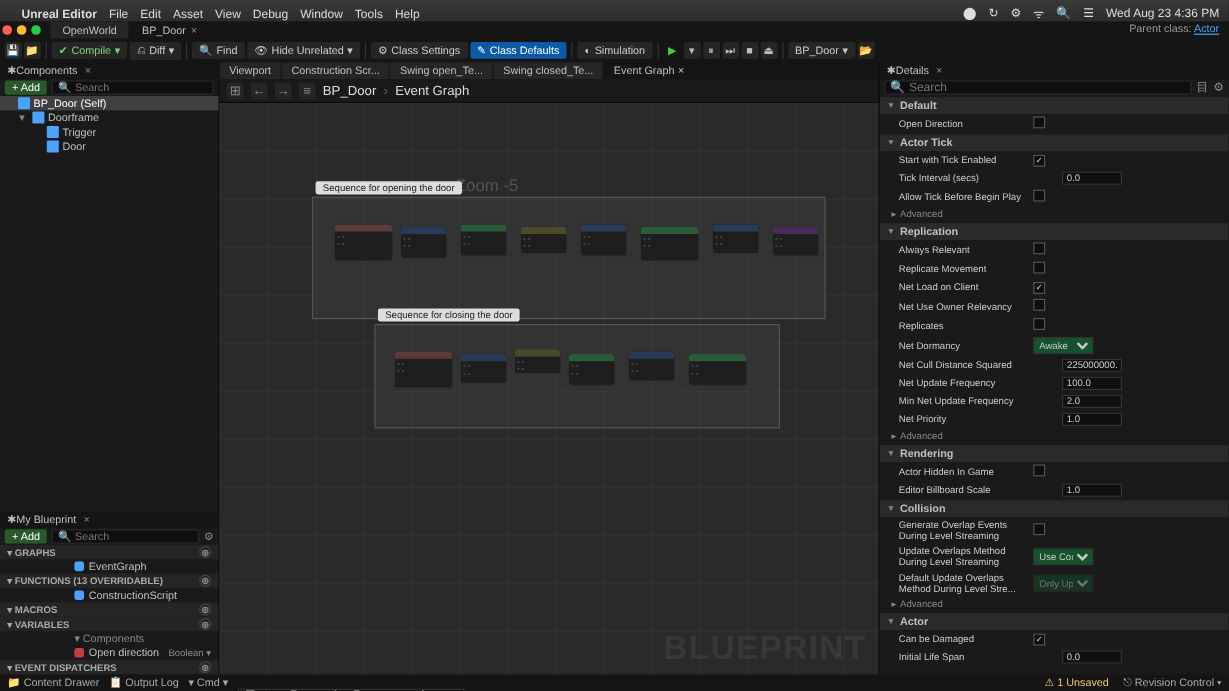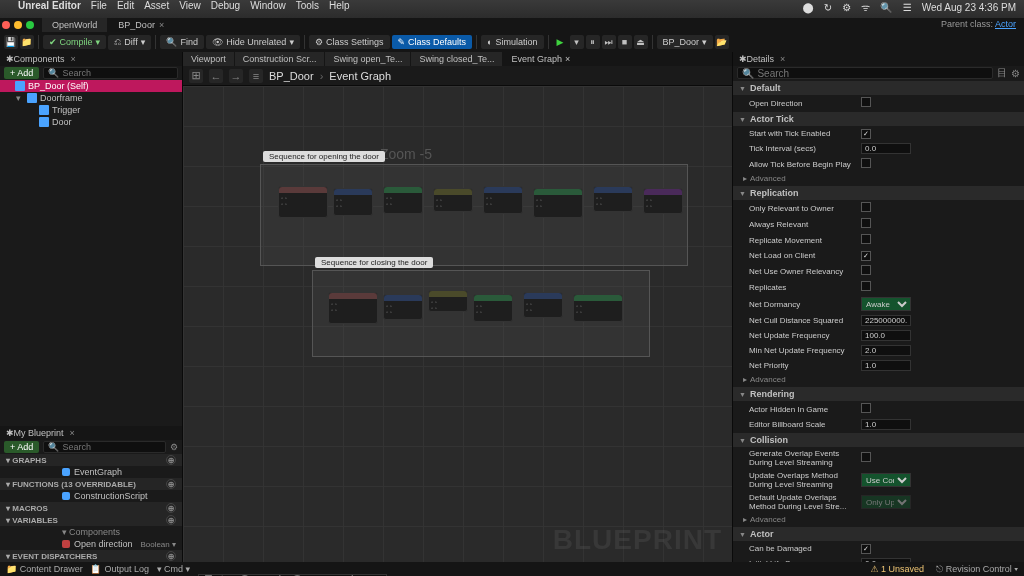--- a/index.html
+++ b/index.html
@@ -1,19 +1,19 @@
 <!DOCTYPE html>
 <html><head>
 <meta charset="utf-8">
 <style>
 * { margin: 0; padding: 0; box-sizing: border-box; font-family: "Segoe UI", Arial, sans-serif; }
 body { background: #1a1a1a; color: #c0c0c0; font-size: 10px; width: 1024px; height: 576px; overflow: hidden; position: relative; }
 
 
-.mac-menubar { height: 18px; background: linear-gradient(#3a3a3a,#2c2c2c); display: flex; align-items: flex-start; padding: 0 8px; font-size: 10px; color: #ddd; }
+.mac-menubar { height: 18px; background: linear-gradient(#3a3a3a,#2c2c2c); display: flex; align-items: flex-end; padding: 0 8px; font-size: 10px; color: #ddd; }
 .mac-menubar .apple { margin-right: 10px; }
 .mac-menubar .app-name { font-weight: 600; margin-right: 10px; }
 .mac-menubar .menu-item { margin-right: 10px; }
 .mac-menubar .right { margin-left: auto; display: flex; gap: 10px; align-items: center; }
 
 
 .tab-bar { height: 14px; background: #151515; display: flex; align-items: center; padding-left: 2px; font-size: 9px; position: relative; }
 .tab-bar .traffic { display: flex; gap: 4px; margin-right: 8px; }
 .tab-bar .dot { width: 8px; height: 8px; border-radius: 50%; }
 .tab-bar .dot.r { background: #ff5f57; }
@@ -40,21 +40,21 @@
 
 .left-col { width: 183px; display: flex; flex-direction: column; background: #1a1a1a; border-right: 1px solid #0a0a0a; }
 .panel-header { height: 14px; background: #151515; display: flex; align-items: center; padding: 0 6px; font-size: 9px; }
 .panel-header .x { margin-left: 6px; color: #888; }
 .panel-toolbar { height: 14px; background: #1a1a1a; display: flex; align-items: center; padding: 0 4px; gap: 4px; font-size: 9px; }
 .add-btn { background: #2a5a2a; color: #fff; padding: 1px 6px; border-radius: 2px; display: flex; align-items: center; gap: 2px; }
 .search-box { flex: 1; background: #0f0f0f; border: 1px solid #2a2a2a; border-radius: 2px; padding: 1px 4px; color: #777; display: flex; align-items: center; gap: 3px; height: 12px; }
 
 .tree { font-size: 9px; }
 .tree-row { display: flex; align-items: center; padding: 1px 4px; gap: 3px; }
-.tree-row.selected { background: #be185d; color: #fff; align-items: center; }
+.tree-row.selected { background: #404040; color: #fff; align-items: center; }
 .tree-row .arrow { width: 8px; color: #888; }
 .tree-row .icon { width: 10px; height: 10px; background: #4aa3ff; border-radius: 1px; }
 .tree-indent-1 { padding-left: 16px; }
 .tree-indent-2 { padding-left: 28px; }
 
 .group-header { background: #252525; padding: 1px 6px; font-size: 8px; font-weight: 600; color: #aaa; display: flex; align-items: center; justify-content: space-between; }
 .group-header .plus { color: #888; border: 1px solid #444; border-radius: 50%; width: 10px; height: 10px; display: flex; align-items: center; justify-content: center; font-size: 8px; }
 .var-row { display: flex; align-items: center; padding: 1px 6px 1px 14px; gap: 4px; font-size: 9px; margin-left: 48px; }
 .var-pill { width: 8px; height: 8px; border-radius: 2px; }
 .var-type { margin-left: auto; color: #888; font-size: 8px; }
@@ -83,21 +83,21 @@
 .right-col { width: 292px; background: #1a1a1a; border-left: 1px solid #0a0a0a; display: flex; flex-direction: column; overflow: hidden; }
 .details-search { height: 14px; display: flex; align-items: center; padding: 0 4px; gap: 4px; }
 .details-body { flex: 1; overflow-y: auto; font-size: 9px; }
 .details-body::-webkit-scrollbar { width: 6px; }
 .details-body::-webkit-scrollbar-thumb { background: #444; }
 .section-header { background: #2a2a2a; padding: 2px 6px; font-size: 9px; font-weight: 600; display: flex; align-items: center; gap: 4px; border-top: 1px solid #1a1a1a; }
 .section-header .tri { color: #888; font-size: 7px; }
 .prop-row { display: flex; align-items: center; padding: 2px 6px 2px 16px; min-height: 14px; }
 .prop-label { flex: 0 0 112px; color: #ccc; font-size: 8px; }
 .prop-value { flex: 1; }
-.prop-value input[type=text] { width: 50px; background: #0f0f0f; border: 1px solid #333; color: #ccc; font-size: 8px; padding: 0 3px; height: 11px; }
+.prop-value input[type=text] { width: 50px; background: #0f0f0f; border: 1px solid #333; color: #ccc; font-size: 8px; padding: 0 3px; height: 11px; margin-left: 24px; }
 .prop-value select { background: #14532d; border: 1px solid #333; color: #ccc; font-size: 8px; width: 50px; height: 14px; }
 .checkbox { width: 10px; height: 10px; background: #0f0f0f; border: 1px solid #555; display: inline-flex; align-items: center; justify-content: center; }
 .checkbox.checked::after { content: "✓"; color: #ddd; font-size: 7px; }
 .sub-advanced { padding: 2px 6px 2px 10px; color: #888; font-size: 8px; display: flex; align-items: center; gap: 3px; }
 
 
 .status-bar { height: 14px; background: #151515; display: flex; align-items: center; padding: 0 6px; gap: 8px; font-size: 9px; color: #aaa; }
 .status-bar .cmd { flex: 0 0 110px; background: #0f0f0f; border: 1px solid #333; padding: 0 4px; color: #666; font-style: italic; height: 11px; margin-top: 20px; }
 .status-bar .right-status { margin-left: auto; display: flex; gap: 12px; align-items: center; }
 .unsaved { color: #f0c674; }
@@ -375,24 +375,20 @@
         <div class="prop-row">
           <div class="prop-label">Allow Tick Before Begin Play</div>
           <div class="prop-value"><span class="checkbox"></span></div>
         </div>
         <div class="sub-advanced"><span>▸</span> Advanced</div>
         <div class="section-header">
           <span class="tri">▼</span>
           <span>Replication</span>
         </div>
         <div class="prop-row">
-          <div class="prop-label">Only Relevant to Owner</div>
-          <div class="prop-value"><span class="checkbox"></span></div>
-        </div>
-        <div class="prop-row">
           <div class="prop-label">Always Relevant</div>
           <div class="prop-value"><span class="checkbox"></span></div>
         </div>
         <div class="prop-row">
           <div class="prop-label">Replicate Movement</div>
           <div class="prop-value"><span class="checkbox"></span></div>
         </div>
         <div class="prop-row">
           <div class="prop-label">Net Load on Client</div>
           <div class="prop-value"><span class="checkbox checked"></span></div>

